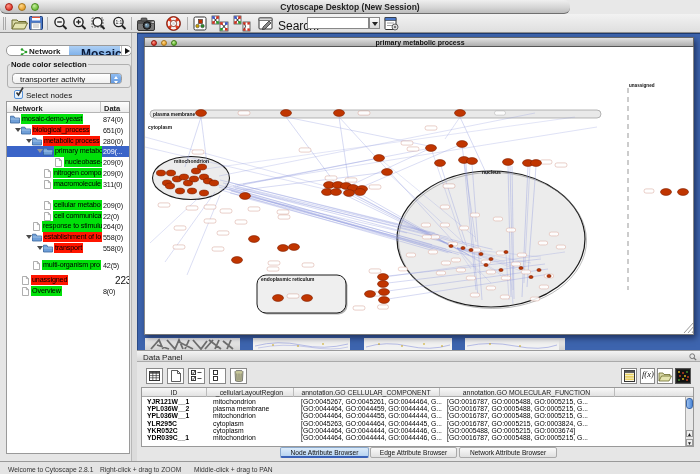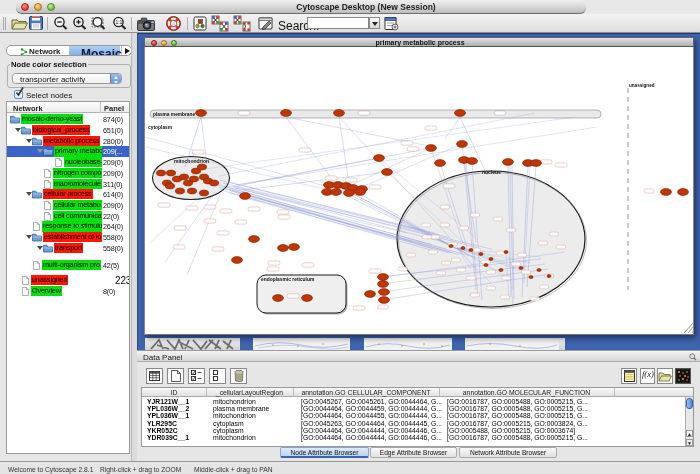--- a/index.html
+++ b/index.html
@@ -2,21 +2,21 @@
 <html><head>
 <meta charset="utf-8">
 <style>
 * { margin:0; padding:0; box-sizing:border-box; }
 body { width:700px; height:474px; font-family:"Liberation Sans", sans-serif; position:relative; overflow:hidden; background:#e8e8e8; }
 .abs { position:absolute; }
 </style>
 </head>
 <body>
 
-<div class="abs" style="left:16px;top:0;width:570px;height:14px;background:linear-gradient(#efefef,#d4d4d4 60%,#bcbcbc);border-bottom:1px solid #6f6f6f;border-radius:6px;">
+<div class="abs" style="left:0;top:0;width:570px;height:14px;background:linear-gradient(#efefef,#d4d4d4 60%,#bcbcbc);border-bottom:1px solid #6f6f6f;border-radius:6px;">
   <span class="abs" style="left:5px;top:3px;width:8px;height:8px;border-radius:50%;background:radial-gradient(circle at 35% 30%,#ff9a8a,#e33a2e 70%);border:0.5px solid #a52015;"></span>
   <span class="abs" style="left:18px;top:3px;width:8px;height:8px;border-radius:50%;background:radial-gradient(circle at 35% 30%,#ffd98a,#e8a12e 70%);border:0.5px solid #a5741c;"></span>
   <span class="abs" style="left:31px;top:3px;width:8px;height:8px;border-radius:50%;background:radial-gradient(circle at 35% 30%,#c8f0a0,#6fbe3a 70%);border:0.5px solid #4a8a1e;"></span>
   <span class="abs" style="left:0;top:2px;width:700px;text-align:center;font-size:8.5px;font-weight:bold;color:#222;">Cytoscape Desktop (New Session)</span>
 </div>
 
 <div class="abs" style="left:0;top:14px;width:700px;height:19px;background:linear-gradient(#f2f2f2,#dfdfdf);border-bottom:1px solid #8f8f8f;">
   <span class="abs" style="left:3px;top:3px;width:3px;height:13px;border-left:1px solid #aaa;border-right:1px solid #aaa;"></span>
 
   <svg class="abs" style="left:11px;top:3px" width="17" height="13" viewBox="0 0 17 13">
@@ -167,21 +167,21 @@
   <div class="abs" style="left:14px;top:57px;width:9px;height:9px;background:linear-gradient(#fff,#dcecfa);border:1.2px solid #5590d8;border-radius:2px;"></div>
   <svg class="abs" style="left:15px;top:53px" width="10" height="11" viewBox="0 0 10 11">
       <path d="M1.5 6.5 L3.5 9 L8 1.5" fill="none" stroke="#333" stroke-width="1.6"></path>
     </svg>
   <span class="abs" style="left:26px;top:58px;font-size:8px;color:#111;">Select nodes</span>
 
   <div class="abs" style="left:6px;top:68px;width:124px;height:353px;background:#fff;border:1px solid #9a9a9a;overflow:hidden;">
     <div class="abs" style="left:0;top:0;width:124px;height:11px;background:linear-gradient(#fdfdfd,#ececec);border-bottom:1px solid #b5b5b5;">
       <span class="abs" style="left:6px;top:1.5px;font-size:7.5px;font-weight:bold;color:#222;">Network</span>
       <span class="abs" style="left:93px;top:0;width:1px;height:11px;background:#c5c5c5;"></span>
-      <span class="abs" style="left:97px;top:1.5px;font-size:7.5px;font-weight:bold;color:#222;">Panel</span>
+      <span class="abs" style="left:97px;top:1.5px;font-size:7.5px;font-weight:bold;color:#222;">Data</span>
     </div>
     <div class="abs" style="left:0;top:-102px;width:124px;height:400px;">
 <div style="position:absolute;left:0;top:114.20px;width:100%;height:10.72px;background:transparent">
           <span style="position:absolute;left:3px;top:1px">
             <svg style="display:block" width="10" height="9" viewBox="0 0 10 9">
               <path d="M0.5 2.5 L0.5 8 L9.5 8 L9.5 3 L4.8 3 L3.8 1.2 L0.5 1.2 Z" fill="#6f9fd8" stroke="#35639c" stroke-width="0.8"></path>
               <path d="M0.5 4 L9.5 4" stroke="#a8c8e8" stroke-width="0.9"></path>
             </svg>
           </span>
           <span style="position:absolute;left:14px;top:0px;background:#00e109;color:#000;font-size:7.2px;letter-spacing:-0.15px;line-height:10.2px;padding:0 1px;white-space:nowrap;max-width:81px;overflow:hidden">mosaic-demo-yeast</span>
@@ -242,31 +242,20 @@
         </div>
 <div style="position:absolute;left:0;top:178.52px;width:100%;height:10.72px;background:transparent">
           <span style="position:absolute;left:37px;top:1px">
             <svg style="display:block" width="7" height="9" viewBox="0 0 7 9">
               <path d="M0.5 0.5 L4.4 0.5 L6.5 2.6 L6.5 8.5 L0.5 8.5 Z" fill="#fff" stroke="#9a9a9a" stroke-width="0.8"></path>
               <path d="M4.4 0.5 L4.4 2.6 L6.5 2.6" fill="none" stroke="#9a9a9a" stroke-width="0.8"></path>
             </svg>
           </span>
           <span style="position:absolute;left:46px;top:0px;background:#00e109;color:#000;font-size:7.2px;letter-spacing:-0.15px;line-height:10.2px;padding:0 1px;white-space:nowrap;max-width:49px;overflow:hidden">macromolecule</span>
           <span style="position:absolute;left:96px;top:1px;color:#111;font-size:7.2px;letter-spacing:-0.15px;line-height:9.2px">311(0)</span>
-        </div>
-<div style="position:absolute;left:0;top:189.24px;width:100%;height:10.72px;background:transparent">
-          <span style="position:absolute;left:19px;top:3px;width:0;height:0;border-left:3.2px solid transparent;border-right:3.2px solid transparent;border-top:4.2px solid #4a4a4a"></span>
-          <span style="position:absolute;left:25px;top:1px">
-            <svg style="display:block" width="10" height="9" viewBox="0 0 10 9">
-              <path d="M0.5 2.5 L0.5 8 L9.5 8 L9.5 3 L4.8 3 L3.8 1.2 L0.5 1.2 Z" fill="#6f9fd8" stroke="#35639c" stroke-width="0.8"></path>
-              <path d="M0.5 4 L9.5 4" stroke="#a8c8e8" stroke-width="0.9"></path>
-            </svg>
-          </span>
-          <span style="position:absolute;left:36px;top:0px;background:#ff1500;color:#000;font-size:7.2px;letter-spacing:-0.15px;line-height:10.2px;padding:0 1px;white-space:nowrap;max-width:59px;overflow:hidden">cellular process</span>
-          <span style="position:absolute;left:96px;top:1px;color:#111;font-size:7.2px;letter-spacing:-0.15px;line-height:9.2px">614(0)</span>
         </div>
 <div style="position:absolute;left:0;top:199.96px;width:100%;height:10.72px;background:transparent">
           <span style="position:absolute;left:37px;top:1px">
             <svg style="display:block" width="7" height="9" viewBox="0 0 7 9">
               <path d="M0.5 0.5 L4.4 0.5 L6.5 2.6 L6.5 8.5 L0.5 8.5 Z" fill="#fff" stroke="#9a9a9a" stroke-width="0.8"></path>
               <path d="M4.4 0.5 L4.4 2.6 L6.5 2.6" fill="none" stroke="#9a9a9a" stroke-width="0.8"></path>
             </svg>
           </span>
           <span style="position:absolute;left:46px;top:0px;background:#00e109;color:#000;font-size:7.2px;letter-spacing:-0.15px;line-height:10.2px;padding:0 1px;white-space:nowrap;max-width:49px;overflow:hidden">cellular metabo</span>
           <span style="position:absolute;left:96px;top:1px;color:#111;font-size:7.2px;letter-spacing:-0.15px;line-height:9.2px">209(0)</span>

